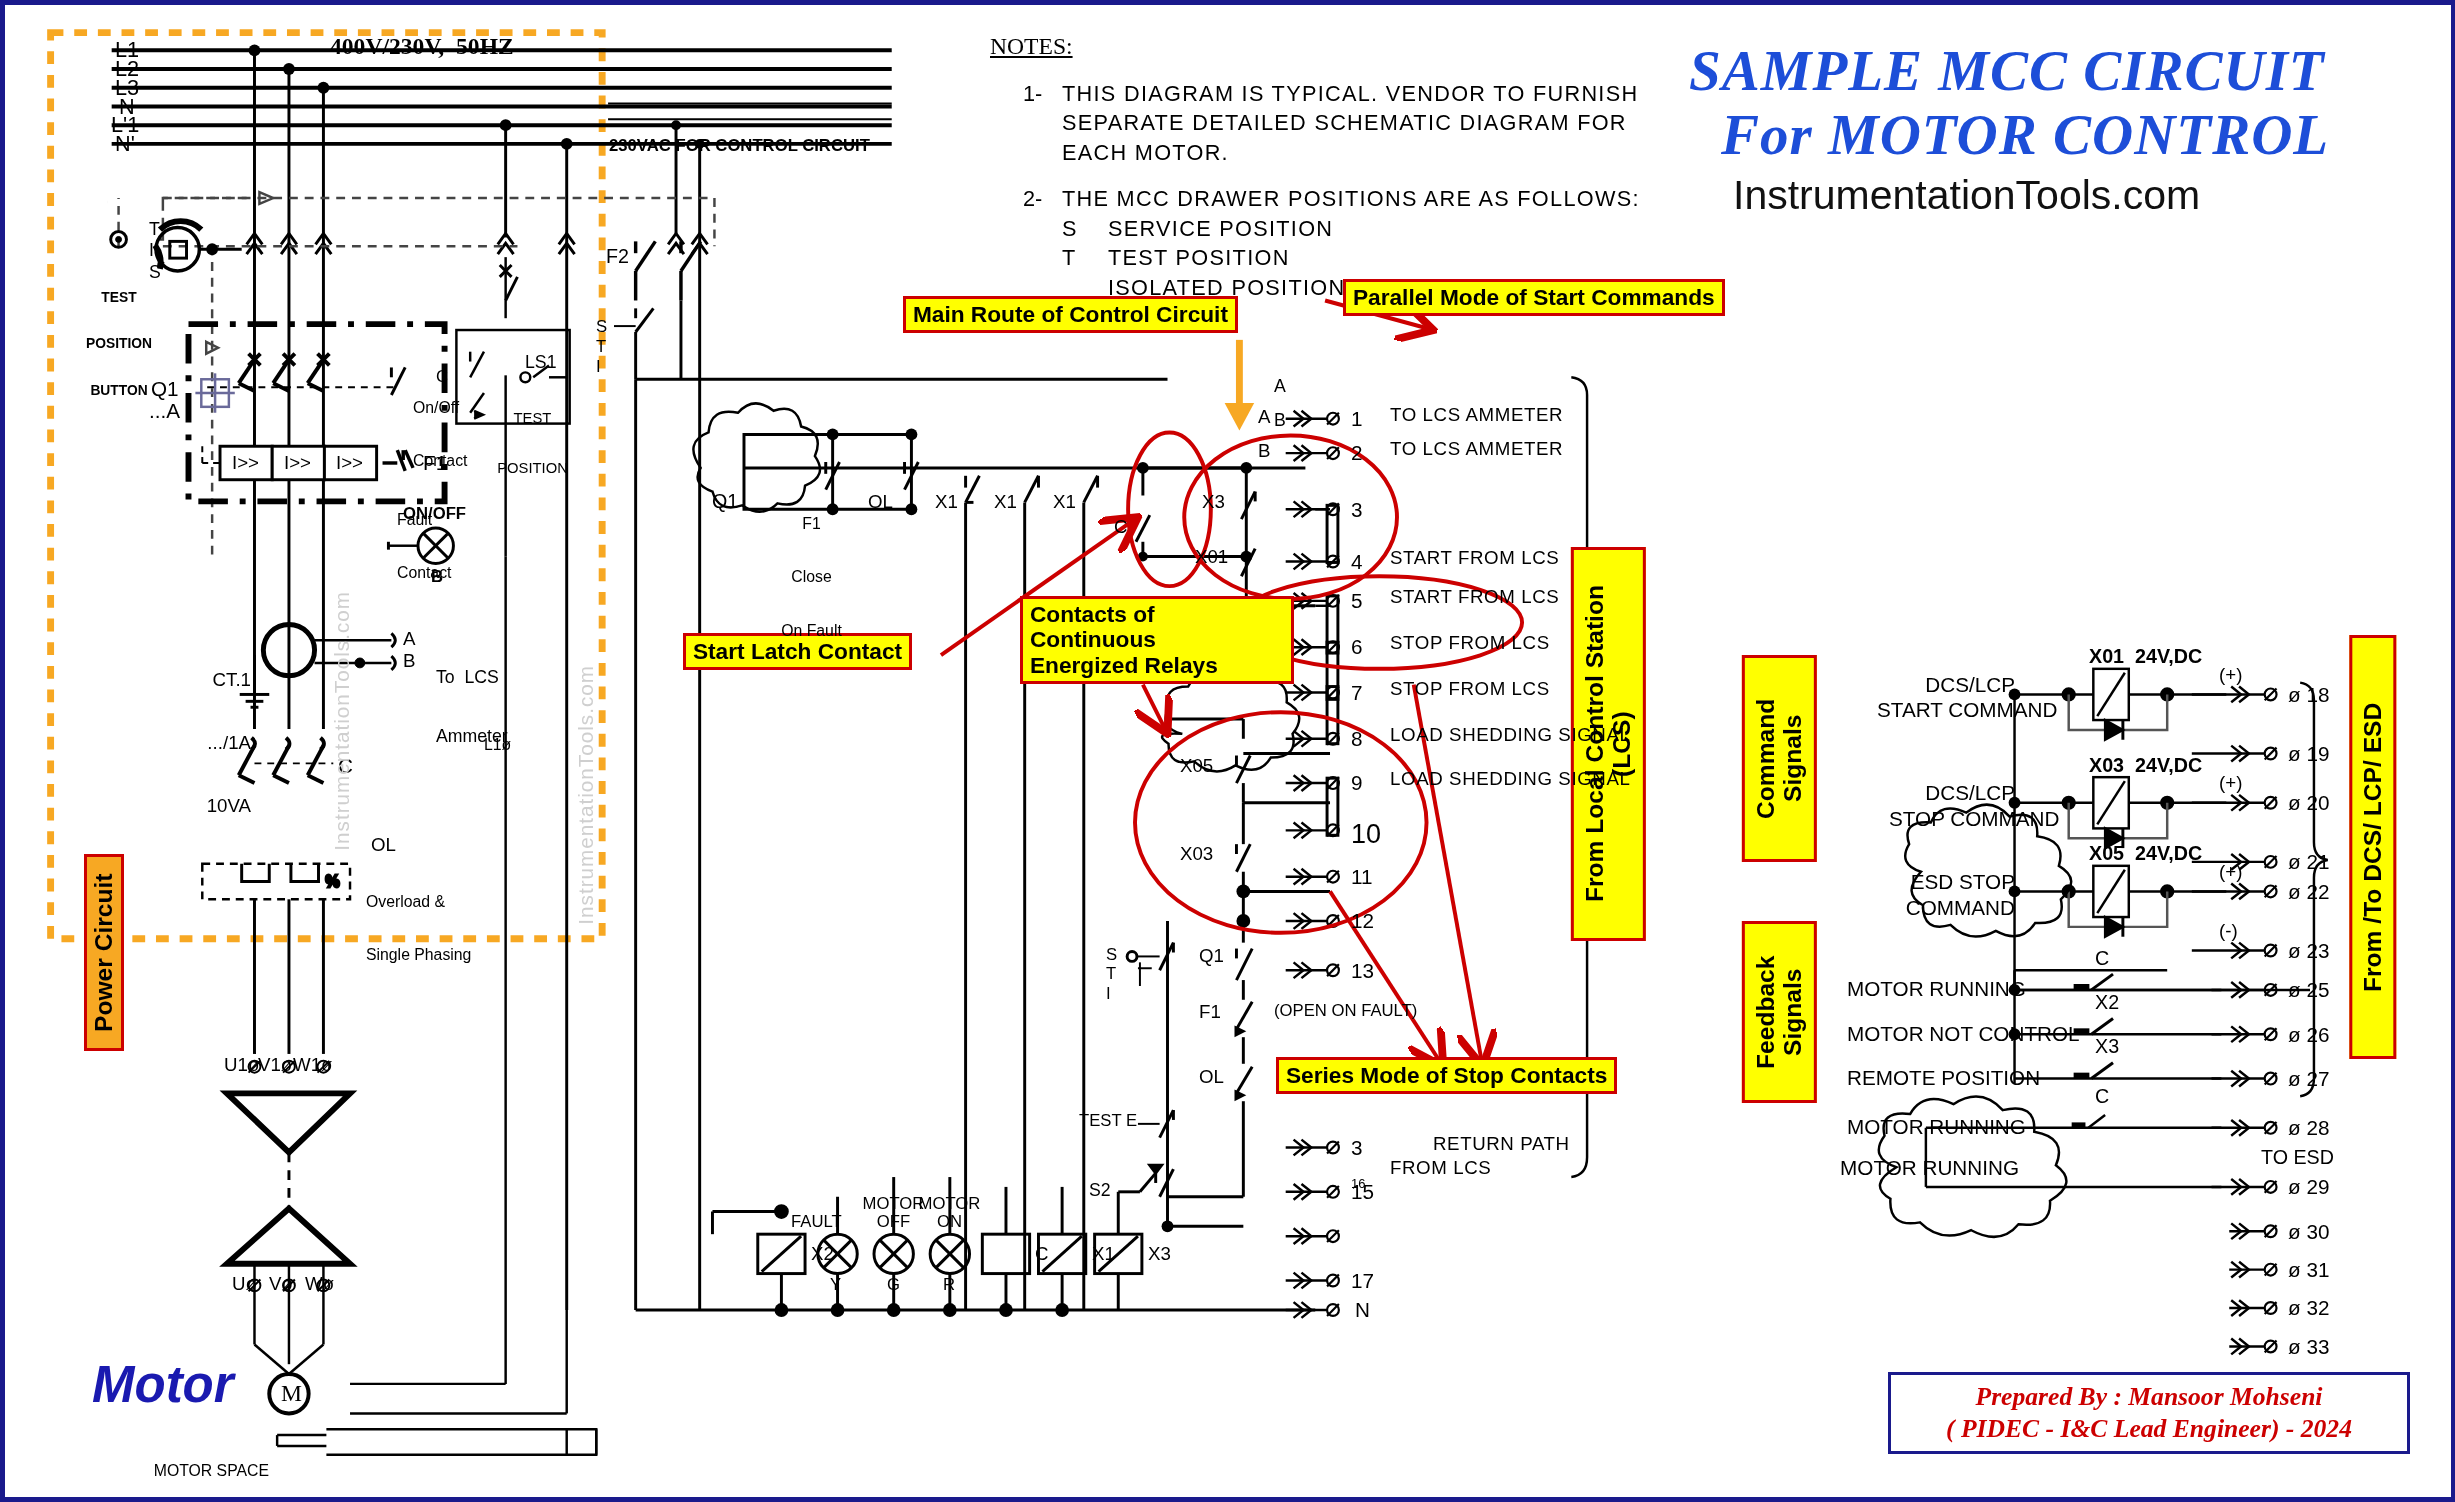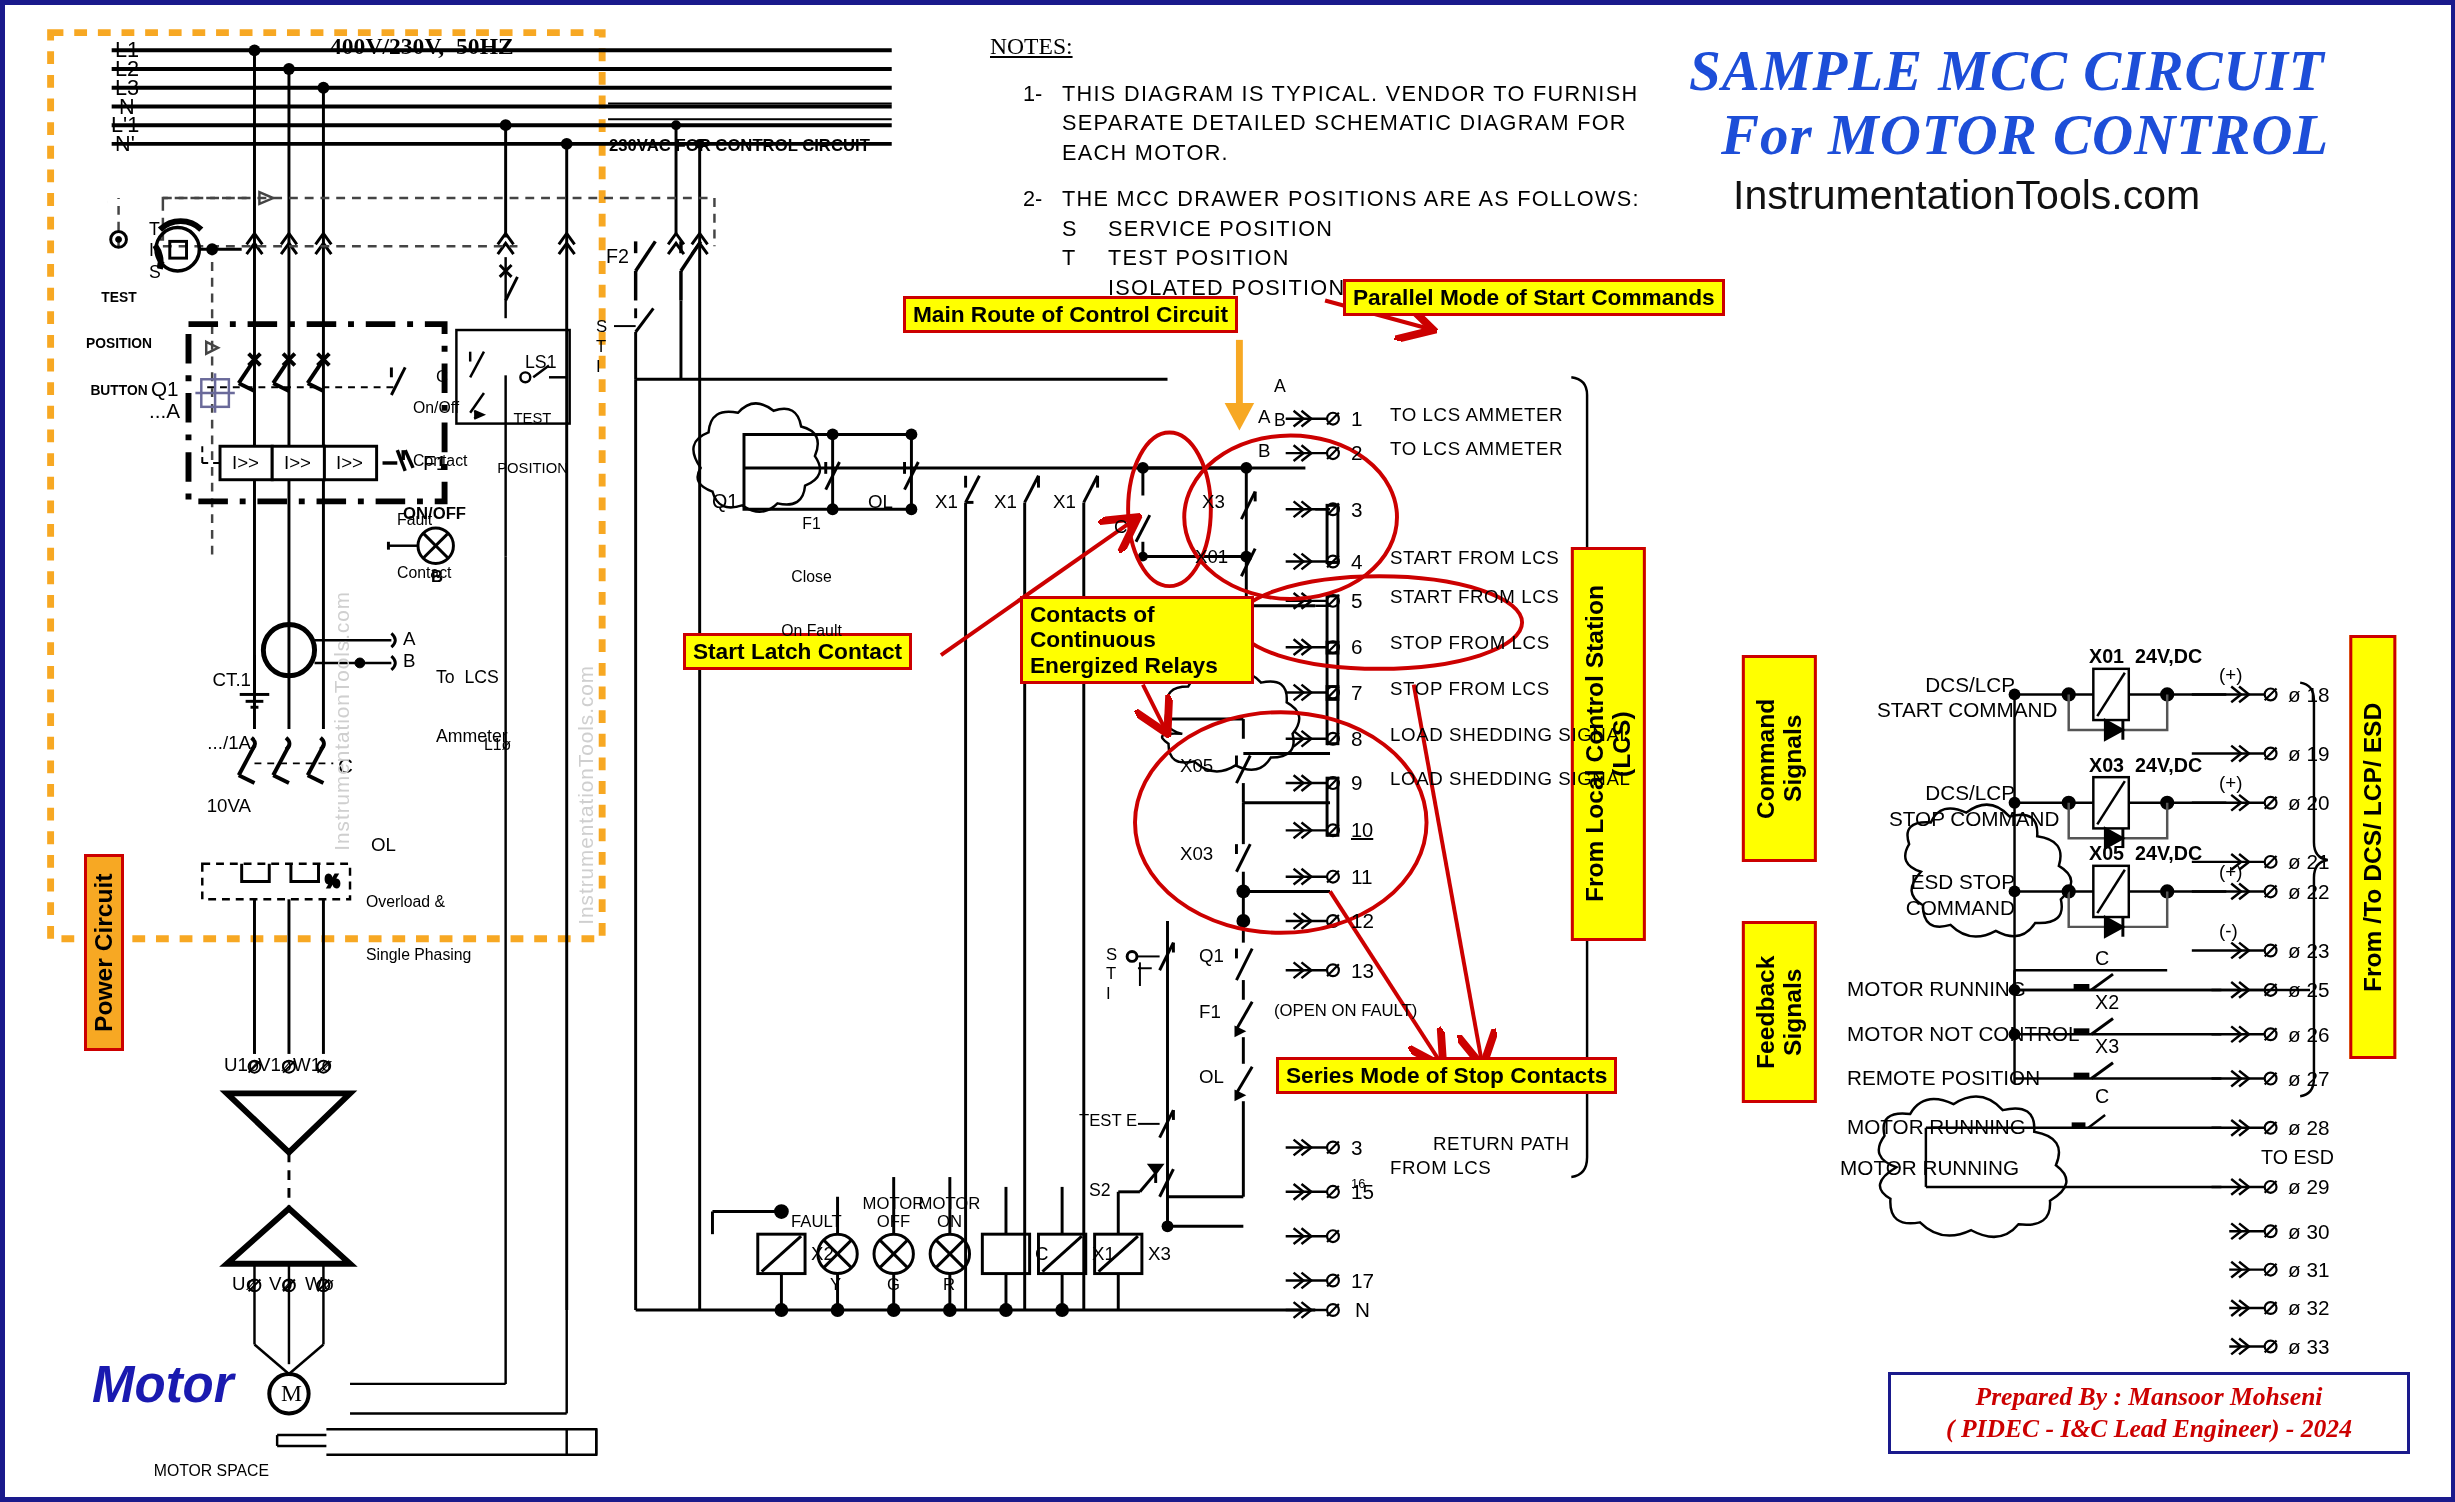--- a/index.html
+++ b/index.html
@@ -742,21 +742,21 @@
 
   <div class="txt" style="left:1057px;top:212px;font-size:21.7px;">S</div>
   <div class="txt" style="left:1103px;top:212px;font-size:21.7px;letter-spacing:1.3px;">SERVICE POSITION</div>
   <div class="txt" style="left:1057px;top:241px;font-size:21.7px;">T</div>
   <div class="txt" style="left:1103px;top:241px;font-size:21.7px;letter-spacing:1.3px;">TEST POSITION</div>
   <div class="txt" style="left:1103px;top:271px;font-size:21.7px;letter-spacing:1.3px;">ISOLATED POSITION</div>
 
   <div class="tag" style="left:898px;top:291px;font-size:22.7px;">Main Route of Control Circuit</div>
   <div class="tag" style="left:1338px;top:274px;font-size:22.7px;">Parallel Mode of Start Commands</div>
   <div class="tag" style="left:678px;top:628px;font-size:22.7px;">Start Latch Contact</div>
-  <div class="tag" style="left:1015px;top:591px;font-size:22.7px;width:234px;">
+  <div class="tag" style="left:1015px;top:591px;font-size:22.7px;width:274px;">
     <div>Contacts of</div>
     <div>Continuous</div>
     <div>Energized Relays</div>
   </div>
   <div class="tag" style="left:1271px;top:1052px;font-size:22.7px;">Series Mode of Stop Contacts</div>
 
   <div class="orange-tag" style="left:79px;top:849px;height:197px;font-size:24.6px;">Power Circuit</div>
   <div class="tag vert" style="left:1566px;top:542px;height:394px;font-size:24.6px;">From Local Control Station (LCS)</div>
   <div class="tag vert" style="left:1737px;top:650px;height:207px;font-size:24.6px;text-align:center;">
     <span>Command</span>
@@ -918,21 +918,21 @@
       <div class="txt" style="left: 1346px; top: 584px; font-size: 20.7px;">5</div>
       <div class="txt" style="left: 1385px; top: 582px; font-size: 18.7px; letter-spacing: 0.6px;">START FROM LCS</div>
       <div class="txt" style="left: 1346px; top: 630px; font-size: 20.7px;">6</div>
       <div class="txt" style="left: 1385px; top: 628px; font-size: 18.7px; letter-spacing: 0.6px;">STOP FROM LCS</div>
       <div class="txt" style="left: 1346px; top: 676px; font-size: 20.7px;">7</div>
       <div class="txt" style="left: 1385px; top: 674px; font-size: 18.7px; letter-spacing: 0.6px;">STOP FROM LCS</div>
       <div class="txt" style="left: 1346px; top: 722px; font-size: 20.7px;">8</div>
       <div class="txt" style="left: 1385px; top: 720px; font-size: 18.7px; letter-spacing: 0.6px;">LOAD SHEDDING SIGNAL</div>
       <div class="txt" style="left: 1346px; top: 766px; font-size: 20.7px;">9</div>
       <div class="txt" style="left: 1385px; top: 764px; font-size: 18.7px; letter-spacing: 0.6px;">LOAD SHEDDING SIGNAL</div>
-      <div class="txt" style="left: 1346px; top: 814px; font-size: 20px; text-decoration: underline;">10</div>
+      <div class="txt" style="left: 1346px; top: 814px; font-size: 27px;">10</div>
       <div class="txt" style="left: 1346px; top: 860px; font-size: 20.7px;">11</div>
       <div class="txt" style="left: 1346px; top: 904px; font-size: 20.7px;">12</div>
       <div class="txt" style="left: 1346px; top: 954px; font-size: 20.7px;">13</div>
       <div class="txt" style="left: 1346px; top: 1131px; font-size: 20.7px;">3</div>
       <div class="txt" style="left: 1428px; top: 1129px; font-size: 18.7px; letter-spacing: 0.6px; text-align: center;">RETURN PATH</div>
       <div class="txt" style="left: 1385px; top: 1153px; font-size: 18.7px; letter-spacing: 0.6px;">FROM LCS</div>
       <div class="txt" style="left: 1346px; top: 1175px; font-size: 20.7px;">15</div>
       <div class="txt" style="left: 1346px; top: 1172px; font-size: 13px;">16</div>
       <div class="txt" style="left: 1346px; top: 1264px; font-size: 20.7px;">17</div>
       <div class="txt" style="left: 1350px; top: 1293px; font-size: 20.7px;">N</div>

